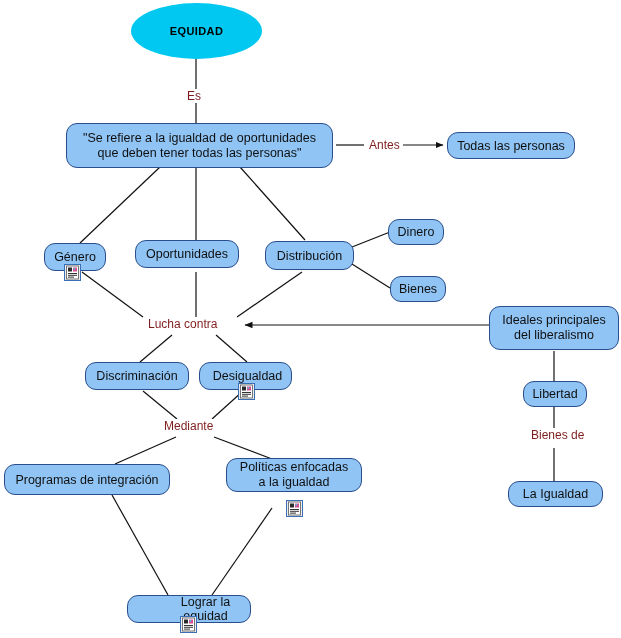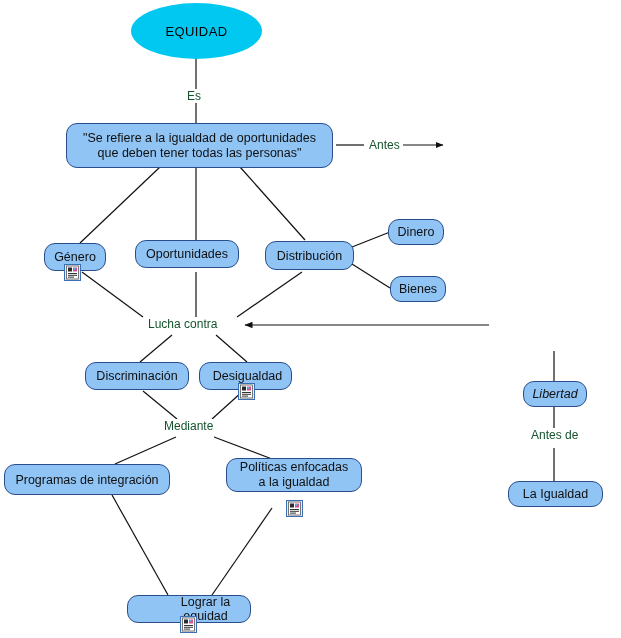--- a/index.html
+++ b/index.html
@@ -47,33 +47,33 @@
   .node.two-line {
     line-height: 15px;
   }
   .ellipse {
     position: absolute;
     box-sizing: border-box;
     background: #00C8F0;
     border: none;
     border-radius: 50%;
     color: #000000;
-    font-size: 13px;
-    font-weight: normal;
+    font-size: 11px;
+    font-weight: bold;
     letter-spacing: 0.4px;
     display: flex;
     align-items: center;
     justify-content: center;
     z-index: 3;
   }
   
   .link-label {
     position: absolute;
     font-size: 12px;
-    color: #14532d;
+    color: #7f1d1d;
     background: #ffffff;
     white-space: nowrap;
     padding: 0 3px;
     z-index: 4;
     text-align: center;
   }
   
   .doc-icon {
     position: absolute;
     width: 17px;
@@ -136,20 +136,23 @@
     <span>EQUIDAD</span>
   </div>
 
   <div class="node two-line" style="left:66px; top:123px; width:267px; height:45px;">
     <span>
       <span>"Se refiere a la igualdad de oportunidades</span><br>
       <span>que deben tener todas las personas"</span>
     </span>
   </div>
 
+  <div class="node" style="left:447px; top:132px; width:128px; height:27px;">
+    <span>Todas las personas</span>
+  </div>
 
   <div class="node" style="left:44px; top:243px; width:62px; height:28px;text-align:right;">
     <span>Género</span>
   </div>
   <span class="doc-icon" style="left:64px; top:264px;">
     <svg viewBox="0 0 17 17" width="17" height="17">
       <rect x="0.5" y="0.5" width="16" height="16" fill="#EDEDED" stroke="#3B6FB5" stroke-width="1"></rect>
       <rect x="2.5" y="2" width="12" height="13" fill="#FFFFFF" stroke="#555555" stroke-width="0.8"></rect>
       <rect x="4" y="3.5" width="4" height="4" fill="#2B2B2B"></rect>
       <rect x="9" y="3.5" width="4" height="4" fill="#D94C8A"></rect>
@@ -171,22 +174,28 @@
   </div>
 
   <div class="node" style="left:388px; top:219px; width:56px; height:26px;">
     <span>Dinero</span>
   </div>
 
   <div class="node" style="left:390px; top:276px; width:56px; height:26px;">
     <span>Bienes</span>
   </div>
 
-
-  <div class="node" style="left:523px; top:381px; width:64px; height:26px;font-style:italic;">
+  <div class="node two-line" style="left:489px; top:306px; width:130px; height:44px;">
+    <span>
+      <span>Ideales principales</span><br>
+      <span>del liberalismo</span>
+    </span>
+  </div>
+
+  <div class="node" style="left:523px; top:381px; width:64px; height:26px;">
     <span>Libertad</span>
   </div>
 
   <div class="node" style="left:508px; top:481px; width:95px; height:26px;">
     <span>La Igualdad</span>
   </div>
 
   <div class="node" style="left:85px; top:362px; width:104px; height:28px;">
     <span>Discriminación</span>
   </div>
@@ -253,15 +262,15 @@
   </span>
 
   <span class="link-label" style="left:184px; top:89px;">Es</span>
 
   <span class="link-label" style="left:366px; top:138px;">Antes</span>
 
   <span class="link-label" style="left:145px; top:317px;">Lucha contra</span>
 
   <span class="link-label" style="left:161px; top:419px;">Mediante</span>
 
-  <span class="link-label" style="left:528px; top:428px;">Antes de</span>
+  <span class="link-label" style="left:528px; top:428px;">Bienes de</span>
 
 </div>
 
 </body></html>

